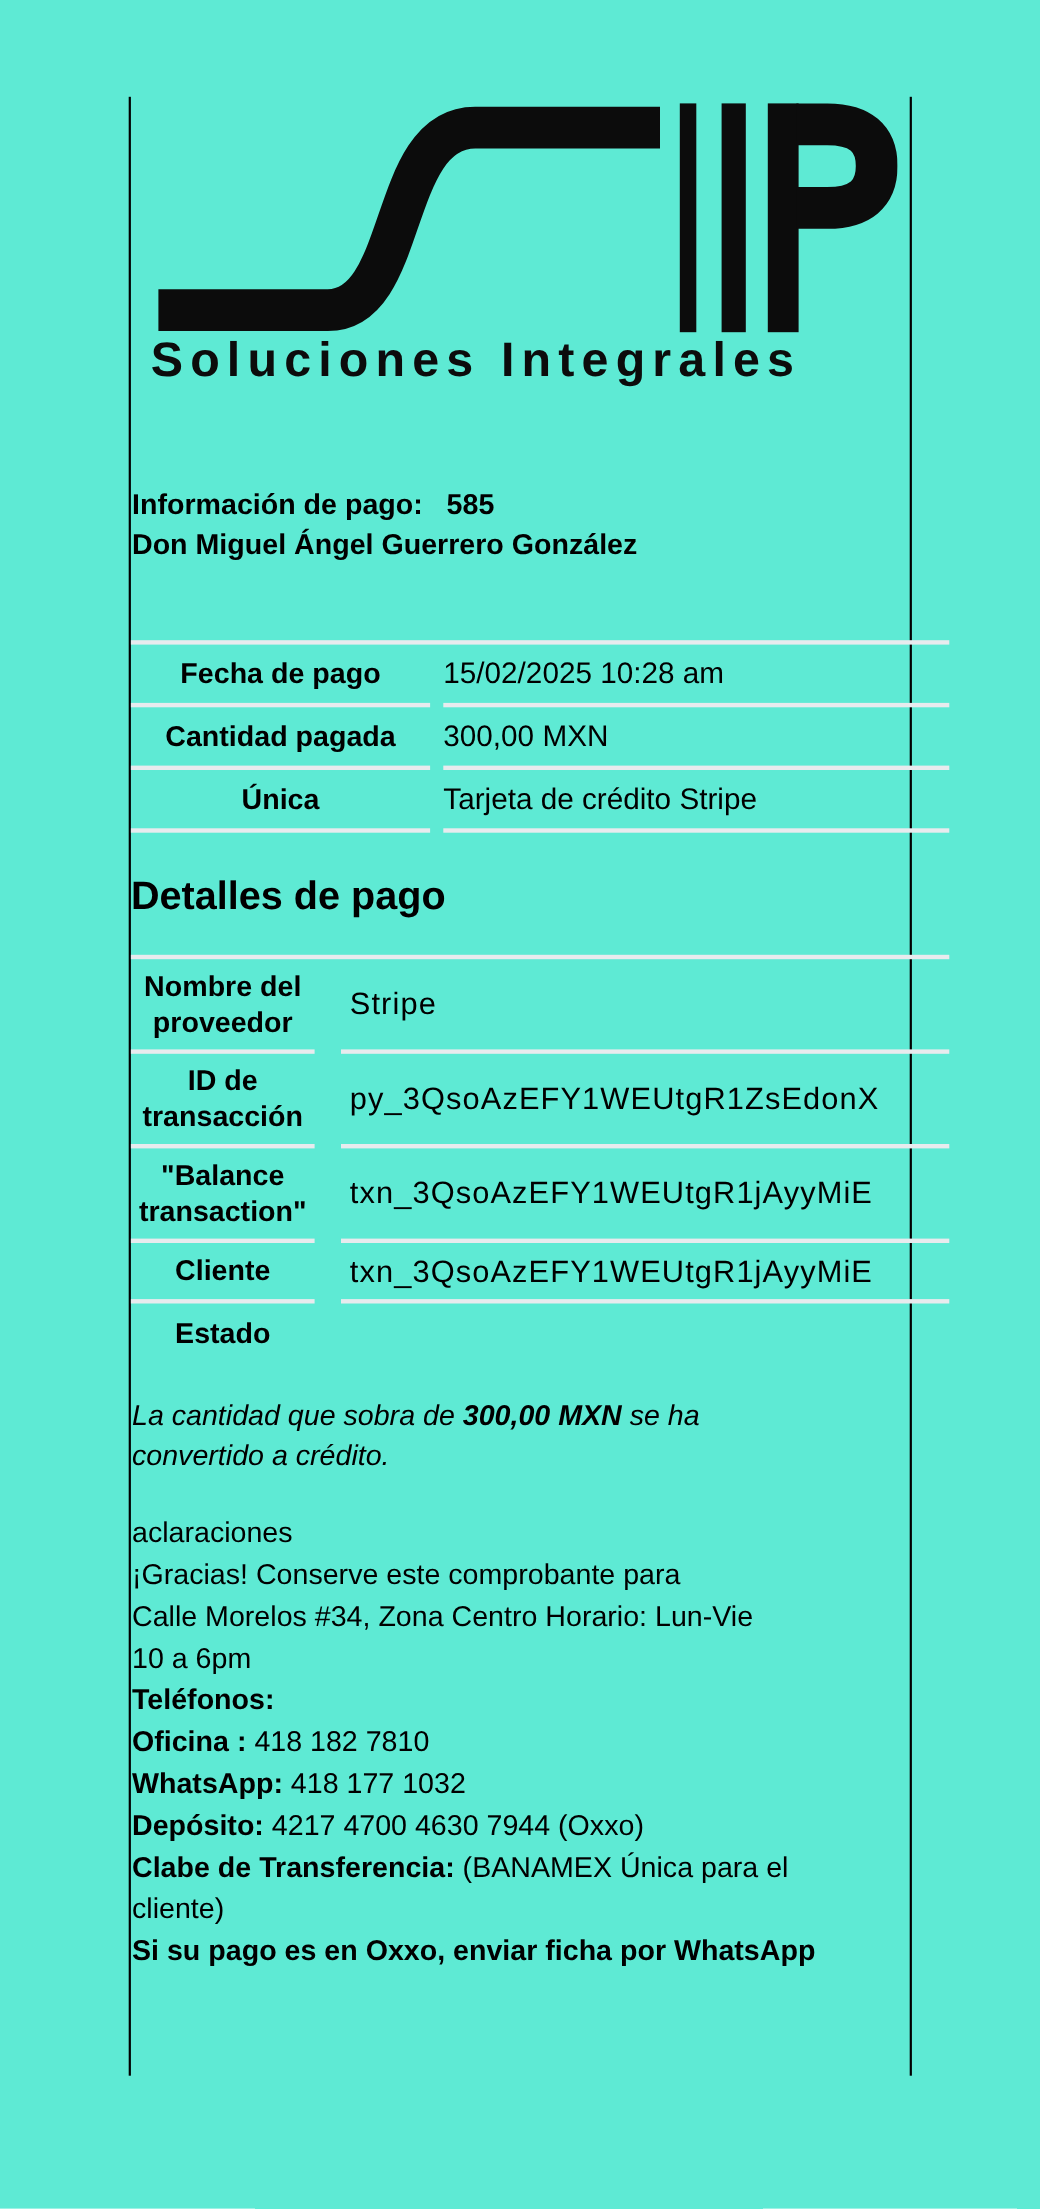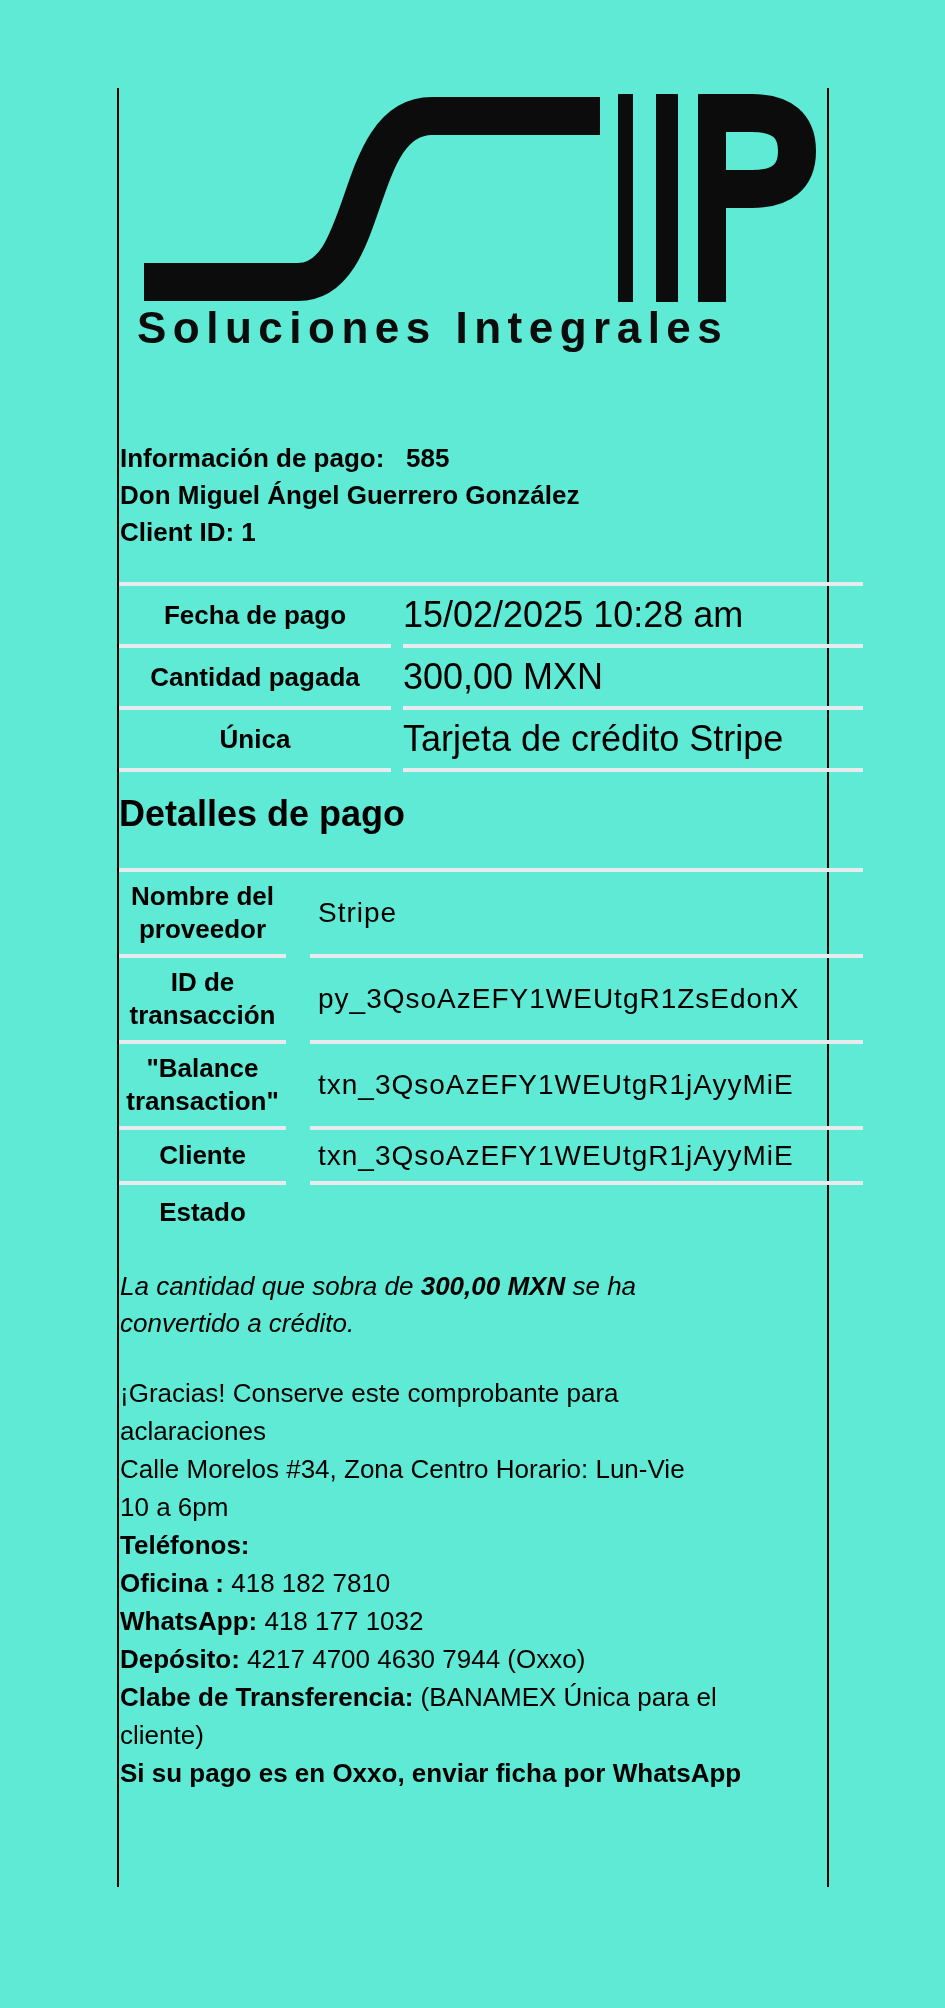--- a/index.html
+++ b/index.html
@@ -21,21 +21,21 @@
   .intro{position:absolute;left:120px;top:440px;font-size:26px;line-height:37px;font-weight:bold;}
 
   .dtable{position:absolute;left:119px;width:744px;border-top:4px solid #e8ebee;}
   .t-payment{top:582px;}
   .t-details{top:868px;}
   .trow{display:grid;column-gap:12px;}
   .t-payment .trow{grid-template-columns:272px 1fr;min-height:57px;}
   .t-details .trow{grid-template-columns:167px 1fr;min-height:55px;gap:24px;}
   .tcell{display:flex;align-items:center;border-bottom:4px solid #e8ebee;padding:8px 0;}
   .tlabel{justify-content:center;text-align:center;font-weight:bold;font-size:26px;line-height:33px;}
-  .tvalue{font-size:36px;}
+  .tvalue{font-size:27px;}
   .t-details .tvalue{font-size:28px;letter-spacing:1px;padding-left:8px;}
   .trow.last .tcell{border-bottom:none;}
 
   .section-heading{position:absolute;left:119px;top:793px;font-size:36px;font-weight:bold;}
 
   .note{position:absolute;left:120px;top:1268px;font-size:26px;line-height:37px;font-style:italic;}
   .footer{position:absolute;left:120px;top:1374px;font-size:26px;line-height:38px;}
 </style>
 </head>
 <body>
@@ -56,21 +56,20 @@
     </g>
     <g stroke="#0c0c0c" fill="none">
       <path d="M 584 21 H 612 Q 657 21 657 59 Q 657 97 612 97 H 584" stroke-width="38"></path>
     </g>
   </svg>
   <div class="tagline">Soluciones Integrales</div>
 
   <div class="intro textblock">
       <div class="line"><b>Información de pago:   585</b></div>
       <div class="line"><b>Don Miguel Ángel Guerrero González</b></div>
-      <div class="line"><b>Client ID: 1</b></div>
     </div>
 
   <div class="dtable t-payment">
       <div class="trow">
         <div class="tcell tlabel">Fecha de pago</div>
         <div class="tcell tvalue">15/02/2025 10:28 am</div>
       </div>
       <div class="trow">
         <div class="tcell tlabel">Cantidad pagada</div>
         <div class="tcell tvalue">300,00 MXN</div>
@@ -104,22 +103,22 @@
         <div class="tcell tlabel">Estado</div>
       </div>
     </div>
 
   <div class="note textblock">
       <div class="line"><span>La cantidad que sobra de </span><b>300,00 MXN</b><span> se ha</span></div>
       <div class="line"><span>convertido a crédito.</span></div>
     </div>
 
   <div class="footer textblock">
+      <div class="line"><span>aclaraciones</span></div>
       <div class="line"><span>¡Gracias! Conserve este comprobante para</span></div>
-      <div class="line"><span>aclaraciones</span></div>
       <div class="line"><span>Calle Morelos #34, Zona Centro Horario: Lun-Vie</span></div>
       <div class="line"><span>10 a 6pm</span></div>
       <div class="line"><b>Teléfonos:</b></div>
       <div class="line"><b>Oficina : </b><span>418 182 7810</span></div>
       <div class="line"><b>WhatsApp: </b><span>418 177 1032</span></div>
       <div class="line"><b>Depósito: </b><span>4217 4700 4630 7944 (Oxxo)</span></div>
       <div class="line"><b>Clabe de Transferencia: </b><span>(BANAMEX Única para el</span></div>
       <div class="line"><span>cliente)</span></div>
       <div class="line"><b>Si su pago es en Oxxo, enviar ficha por WhatsApp</b></div>
     </div>

